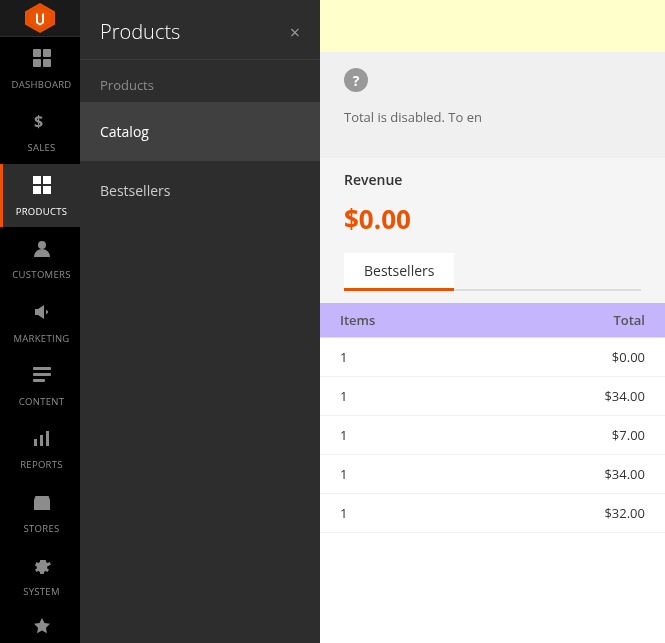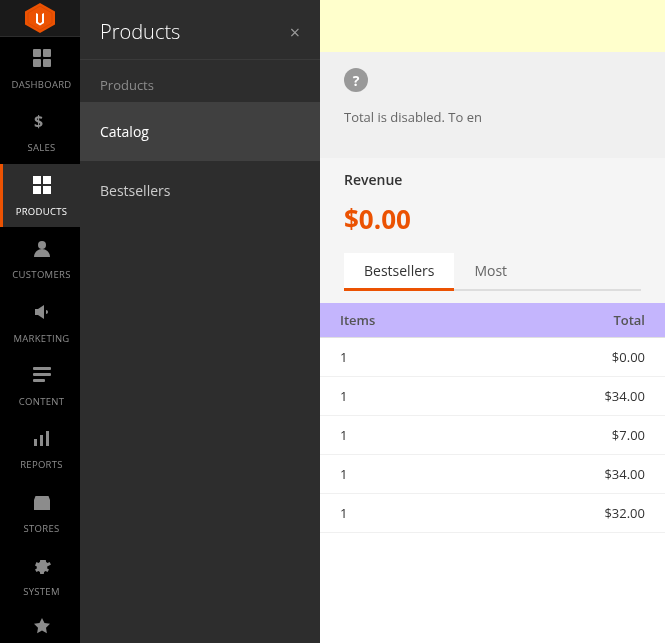--- a/index.html
+++ b/index.html
@@ -373,21 +373,20 @@
     </div>
 
     <div class="revenue-and-tabs">
       <div class="revenue-label">Revenue</div>
       <div class="revenue-value">$0.00</div>
 
       <div style="height: 16px;"></div>
 
       <div class="tabs-row">
         <div class="tab active">Bestsellers</div>
-        <div class="tab">Most</div>
       </div>
 
     </div>
 
     <div class="data-table-section">
       <div class="table-header-row">
         <span>Items</span>
         <span>Total</span>
       </div>
       <div class="table-row">

